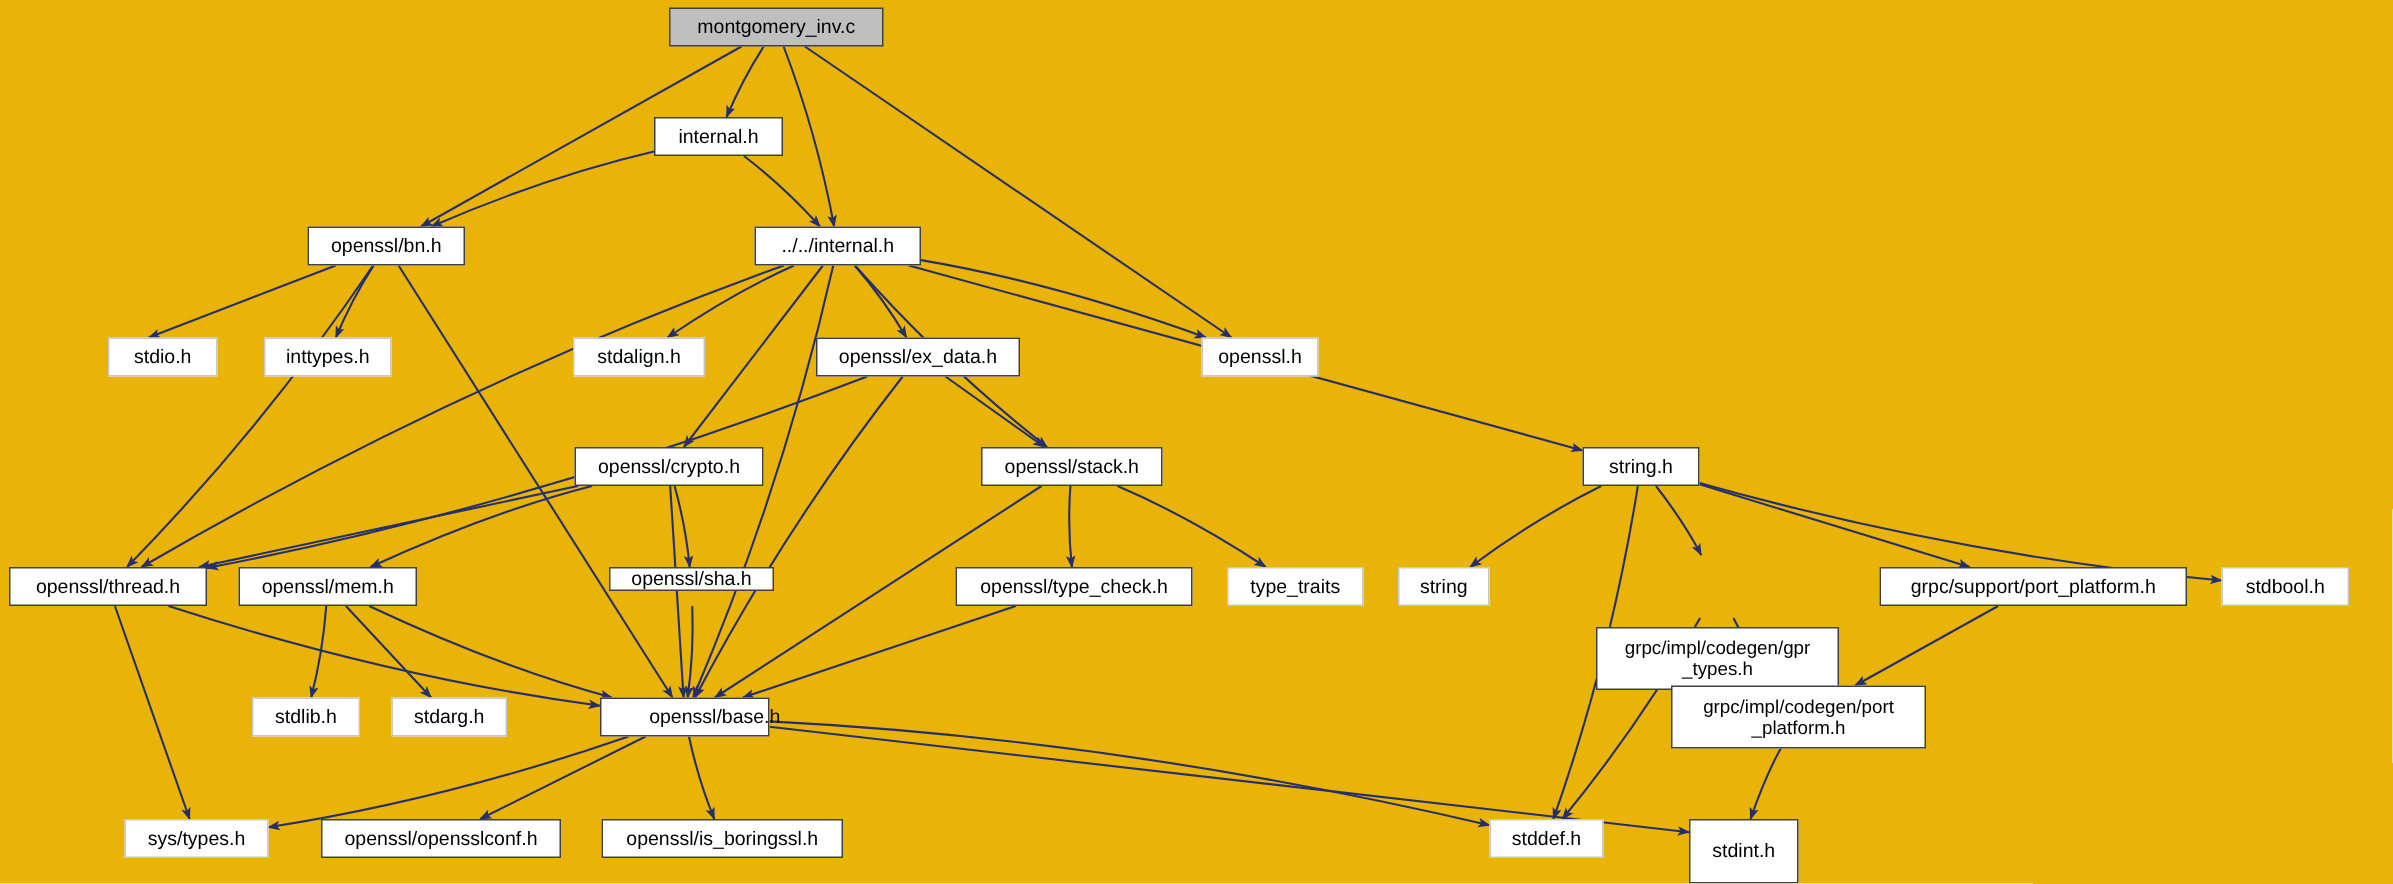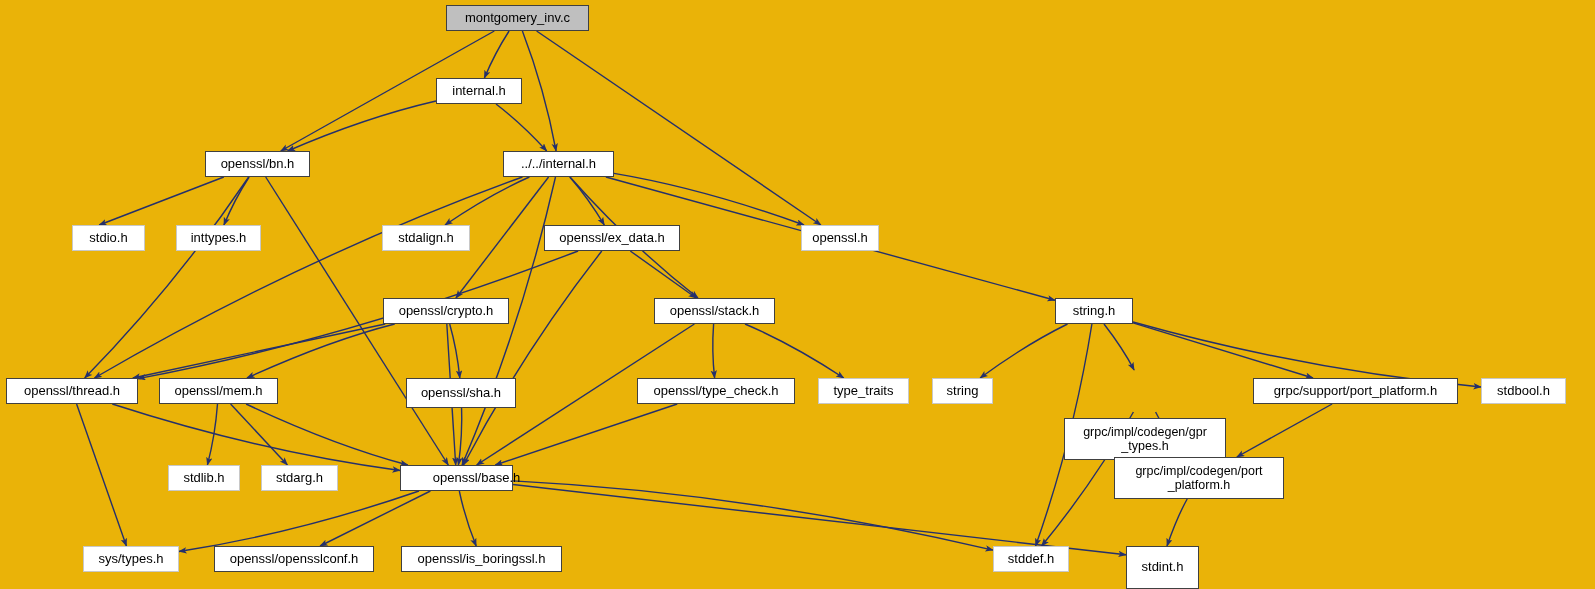--- a/index.html
+++ b/index.html
@@ -117,21 +117,21 @@
       </div>
       <div class="node-box n-hdr" style="left: 1055px; top: 298px; width: 78px; height: 26px; font-size: 13px;">
         <span>string.h</span>
       </div>
       <div class="node-box n-hdr" style="left: 6px; top: 378px; width: 132px; height: 26px; font-size: 13px;">
         <span>openssl/thread.h</span>
       </div>
       <div class="node-box n-hdr" style="left: 159px; top: 378px; width: 119px; height: 26px; font-size: 13px;">
         <span>openssl/mem.h</span>
       </div>
-      <div class="node-box n-hdr" style="left: 406px; top: 378px; width: 110px; height: 30px; font-size: 13px;">
+      <div class="node-box n-hdr" style="left: 406px; top: 378px; width: 110px; height: 16px; font-size: 13px;">
         <span>openssl/sha.h</span>
       </div>
       <div class="node-box n-hdr" style="left: 637px; top: 378px; width: 158px; height: 26px; font-size: 13px;">
         <span>openssl/type_check.h</span>
       </div>
       <div class="node-box n-sys" style="left: 818px; top: 378px; width: 91px; height: 26px; font-size: 13px;">
         <span>type_traits</span>
       </div>
       <div class="node-box n-sys" style="left: 932px; top: 378px; width: 61px; height: 26px; font-size: 13px;">
         <span>string</span>

